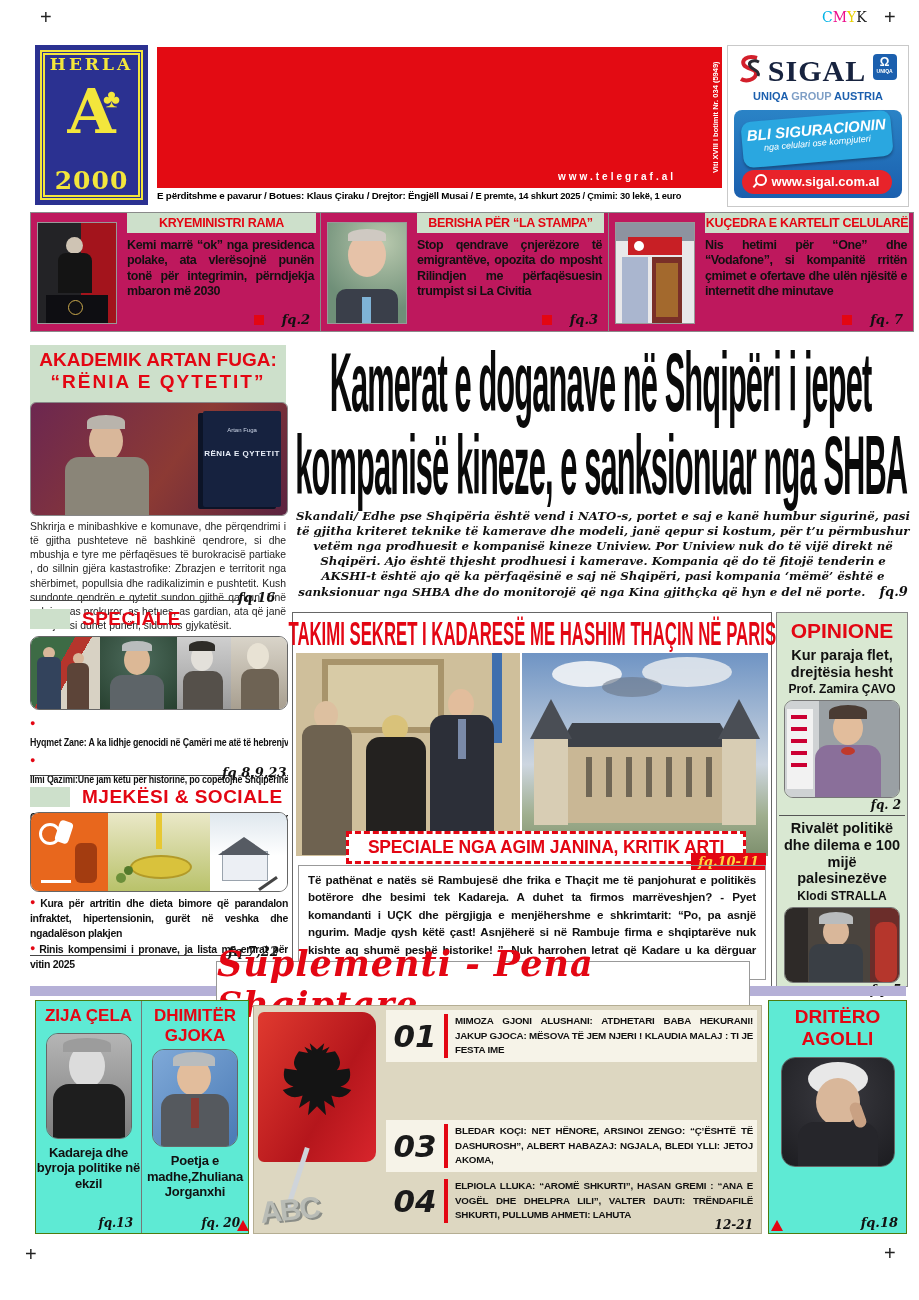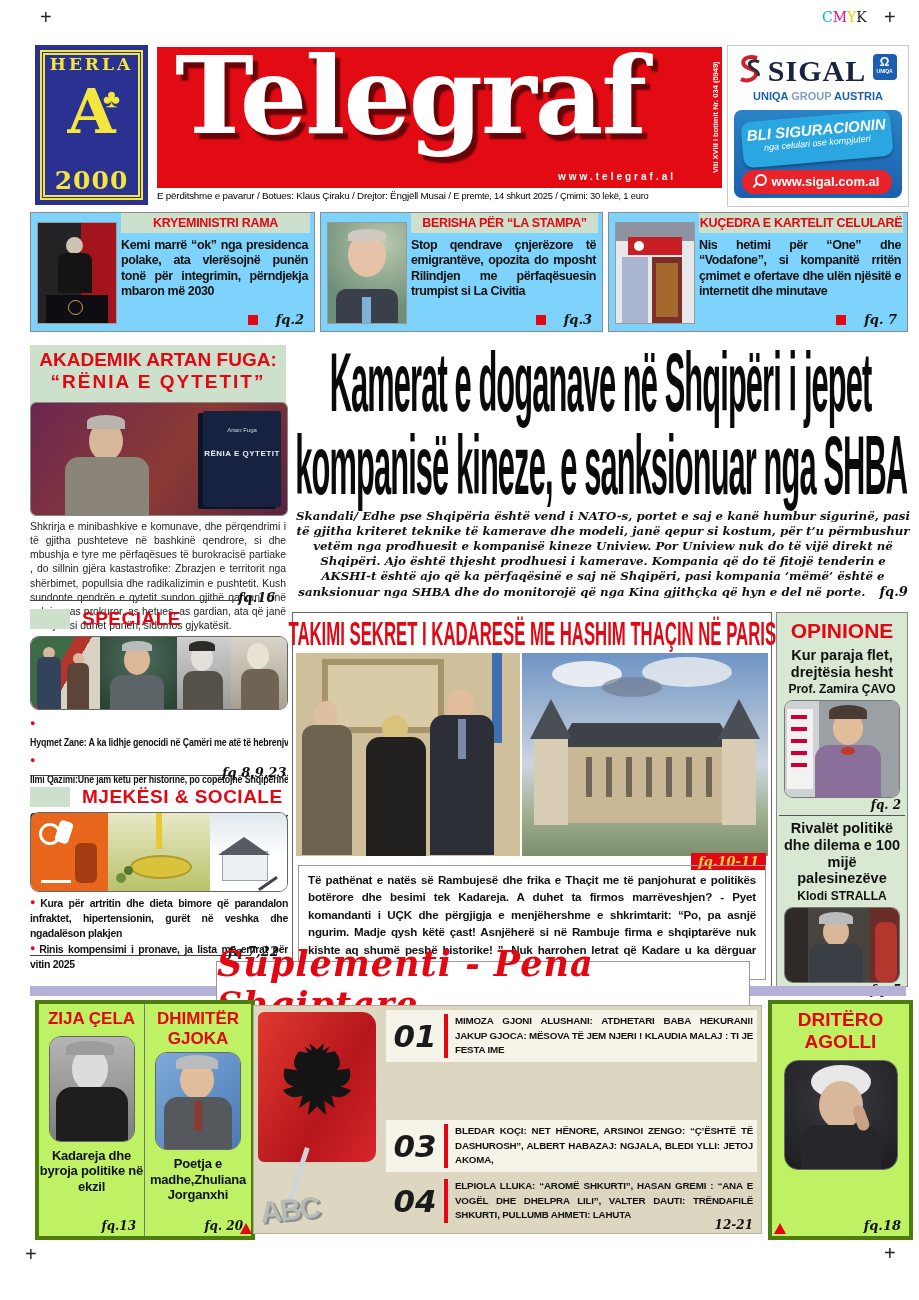--- a/index.html
+++ b/index.html
@@ -19,42 +19,42 @@
   .herla-a{position:absolute;top:32px;width:100%;font-family:"DejaVu Serif",serif;font-weight:bold;font-size:62px;line-height:70px;}
   .herla-club{position:absolute;top:38px;left:68px;font-size:26px;}
   .herla-year{position:absolute;bottom:10px;width:100%;font-family:"DejaVu Serif",serif;font-weight:bold;font-size:25px;letter-spacing:1px;}
 
   .masthead{left:157px;top:47px;width:565px;height:141px;background:#e30b13;}
   .mast-title{position:absolute;left:18px;top:-14px;font-family:"DejaVu Serif",serif;font-weight:bold;
               font-size:106px;color:#fff;letter-spacing:-2px;text-shadow:5px 6px 2px rgba(20,0,0,.6);}
   .mast-web{position:absolute;right:46px;bottom:6px;color:#fff;font-weight:bold;font-size:10px;letter-spacing:3px;}
   .mast-edition{position:absolute;right:2px;top:0;height:100%;color:#fff;font-size:7.5px;font-weight:bold;
                 writing-mode:vertical-rl;transform:rotate(180deg);text-align:center;white-space:nowrap;}
-  .tagline{left:157px;top:190px;width:600px;font-size:9.8px;font-weight:normal;letter-spacing:-0.2px;white-space:nowrap;color:#000;}
+  .tagline{left:157px;top:190px;width:600px;font-size:9.8px;font-weight:bold;letter-spacing:-0.2px;white-space:nowrap;color:#000;}
 
   .sigal{left:727px;top:45px;width:180px;height:160px;background:#fff;border:1px solid #c9c9c9;}
   .sigal-row{position:absolute;top:8px;left:0;width:100%;text-align:center;}
   .sigal-s{display:inline-block;vertical-align:middle;margin-right:2px;}
   .sigal-brand{display:inline-block;vertical-align:middle;font-family:"Liberation Serif",serif;font-weight:bold;font-size:30px;color:#17233f;letter-spacing:1px;}
   .uniqa-box{display:inline-block;vertical-align:top;width:24px;height:24px;background:#1b5fae;border-radius:4px;color:#fff;
              font-size:5px;font-weight:bold;text-align:center;line-height:7px;padding-top:2px;margin-left:2px;}
   .uniqa-om{font-size:12px;line-height:12px;display:block;}
   .sigal-sub{position:absolute;top:44px;width:100%;text-align:center;font-size:11px;font-weight:bold;}
   .sigal-base{position:absolute;left:6px;right:6px;top:64px;bottom:8px;background:linear-gradient(180deg,#2a83c6,#1b5fae);border-radius:8px;}
   .sigal-banner{position:absolute;left:14px;top:70px;width:150px;height:46px;background:#2aa7e0;border-radius:10px;
                 transform:rotate(-5deg);color:#fff;text-align:center;box-shadow:0 2px 3px rgba(0,0,0,.3);}
   .sigal-banner-t{font-size:15px;font-weight:bold;font-style:italic;margin-top:5px;}
   .sigal-banner-s{font-size:9px;font-style:italic;}
   .sigal-pill{position:absolute;left:14px;bottom:12px;width:150px;height:24px;background:#e8232a;border-radius:13px;
               color:#fff;font-weight:bold;font-size:13px;text-align:center;line-height:24px;}
   .mag{display:inline-block;width:8px;height:8px;border:2px solid #fff;border-radius:50%;position:relative;margin-right:5px;}
   .mag::after{content:"";position:absolute;width:2px;height:5px;background:#fff;left:-3px;top:7px;transform:rotate(40deg);}
 
   
-  .story{position:absolute;top:212px;height:118px;border:1px solid #8a8a8a;background:#7dd3fc;}
+  .story{position:absolute;top:212px;height:118px;border:1px solid #8a8a8a;background:#be185d;padding-left:6px;}
   .story-photo{position:absolute;left:6px;top:9px;width:78px;height:100px;border:1px solid #999;overflow:hidden;}
   .story-kicker{margin-left:90px;margin-right:4px;height:20px;background:#cde0cb;color:#e30613;font-weight:bold;
                 font-size:12.5px;line-height:20px;text-align:center;letter-spacing:-0.3px;white-space:nowrap;overflow:hidden;}
   .story-text{margin-left:90px;margin-right:6px;margin-top:5px;font-size:12.5px;font-weight:bold;
               letter-spacing:-0.4px;line-height:1.22;text-align:justify;}
   .story-foot{position:absolute;right:10px;bottom:3px;}
 
   
   .fuga-kicker{left:30px;top:345px;width:256px;height:68px;background:#cde0cb;text-align:center;color:#e30613;font-weight:bold;}
   .fuga-k1{font-size:19px;margin-top:4px;}
@@ -99,21 +99,21 @@
   .op-author{font-weight:bold;font-size:12px;margin-bottom:4px;}
   .op-photo{margin:0 auto;width:114px;border-radius:9px;border:1px solid #777;overflow:hidden;}
   .op-page{text-align:right;padding-right:6px;font-family:"DejaVu Serif",serif;font-style:italic;font-weight:bold;font-size:12px;}
   .op-div{border-top:1px solid #555;margin:3px 2px;}
 
   
   .lav{position:absolute;top:986px;height:10px;background:#b5b0d7;}
   .supl-band{position:absolute;left:216px;top:961px;width:532px;height:44px;background:#fff;border:1px solid #999;
              display:flex;align-items:center;justify-content:center;}
   .supl-script{font-family:"DejaVu Serif",serif;font-style:italic;font-weight:bold;font-size:35px;color:#e30613;letter-spacing:1px;}
-  .greenbox{position:absolute;background:#bef264;border:4px solid #4d7c0f;}
+  .greenbox{position:absolute;background:#5eead4;border:1px solid #4d7c0f;}
   .gb-name{color:#e30613;font-weight:bold;font-size:17px;line-height:1.15;text-align:center;margin-top:5px;}
   .gb-photo{margin:7px auto 6px;border-radius:12px;border:1px solid #666;overflow:hidden;}
   .gb-title{font-weight:bold;font-size:13px;line-height:1.2;text-align:center;letter-spacing:-0.2px;}
   .gb-page{position:absolute;bottom:3px;right:8px;}
   .redtri{position:absolute;width:0;height:0;border-left:6px solid transparent;border-right:6px solid transparent;border-bottom:11px solid #e30613;}
 
   .suplist{left:253px;top:1005px;width:507px;height:227px;background:#ddd7c1;border:1px solid #b5ae93;}
   .flagcell{position:absolute;left:0;top:0;width:130px;height:100%;overflow:hidden;}
   .suprow{position:absolute;left:132px;right:4px;height:52px;display:flex;align-items:center;}
   .suprow.alt{background:#f6f3e8;}
@@ -141,21 +141,20 @@
 
   <div class="abs herla">
     <div class="herla-frame"></div>
     <div class="herla-top">HERLA</div>
     <div class="herla-a">A</div>
     <div class="herla-club">♣</div>
     <div class="herla-year">2000</div>
   </div>
 
   <div class="abs masthead">
-    <div class="mast-title">Telegraf</div>
     <div class="mast-web">www.telegraf.al</div>
     <div class="mast-edition">Viti XVIII i botimit Nr. 034 (5949)</div>
   </div>
   <div class="abs tagline">
     <span>E përditshme e pavarur / Botues: Klaus Çiraku / Drejtor: Ëngjëll Musai /</span><span style="font-size:9.3px;"> E premte, 14 shkurt 2025 / Çmimi: 30 lekë, 1 euro</span>
   </div>
 
   <div class="abs sigal">
     <div class="sigal-row">
       <span class="sigal-s">
@@ -352,20 +351,21 @@
           <div style="position:absolute;left:36px;top:92px;width:176px;height:78px;background:#c9b795;"></div>
           <div style="position:absolute;left:36px;top:70px;width:176px;height:24px;background:#3d4148;clip-path:polygon(0 100%,100% 100%,92% 0,8% 0);"></div>
           <div style="position:absolute;left:12px;top:84px;width:34px;height:88px;background:#d8cdb4;"></div>
           <div style="position:absolute;left:8px;top:46px;width:42px;height:40px;background:#4a4e55;clip-path:polygon(50% 0,100% 100%,0 100%);"></div>
           <div style="position:absolute;right:12px;top:84px;width:34px;height:88px;background:#d8cdb4;"></div>
           <div style="position:absolute;right:8px;top:46px;width:42px;height:40px;background:#4a4e55;clip-path:polygon(50% 0,100% 100%,0 100%);"></div>
           <div style="position:absolute;left:50px;top:104px;width:150px;height:40px;background:repeating-linear-gradient(90deg,transparent 0 14px,#5a5346 14px 20px);opacity:.8;"></div>
         </div>
       </div>
     </div>
+    <div class="kad-label">SPECIALE NGA AGIM JANINA, KRITIK ARTI</div>
     <div class="kad-page">fq.10-11</div>
     <div class="kad-text">Të pathënat e natës së Rambujesë dhe frika e Thaçit me të panjohurat e politikës botërore dhe besimi tek Kadareja. A duhet ta firmos marrëveshjen? - Pyet komandanti i UÇK dhe përgjigja e menjëhershme e shkrimtarit: “Po, pa asnjë ngurim. Madje qysh këtë çast! Asnjëherë si në Rambuje firma e shqiptarëve nuk kishte aq shumë peshë historike! ”. Nuk harrohen letrat që Kadare u ka dërguar presidentëve Xhorxh Bush, Fransua Miteran e Vaclav Havel për çështjen kosovare.</div>
   </div>
 
   <div class="abs opinione">
     <div class="op-title">OPINIONE</div>
     <div class="op-item-title">Kur paraja flet, drejtësia hesht</div>
     <div class="op-author">Prof. Zamira ÇAVO</div>
     <div class="op-photo" style="height:96px;">
       <div class="ph" style="background:linear-gradient(90deg,#cfd2d4 0 30%,#9aa0a4 30%);">

